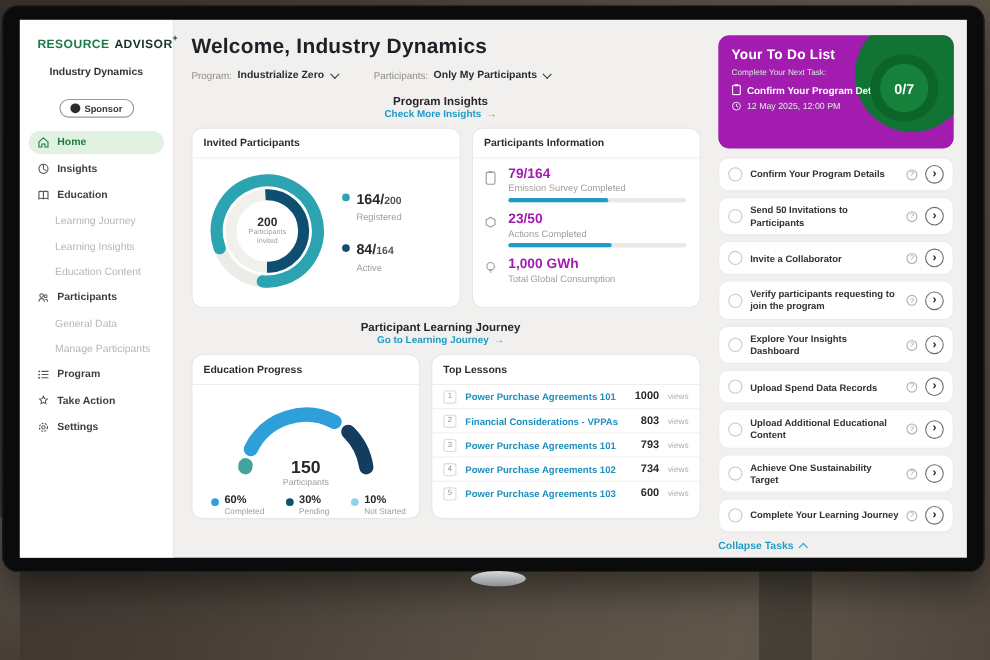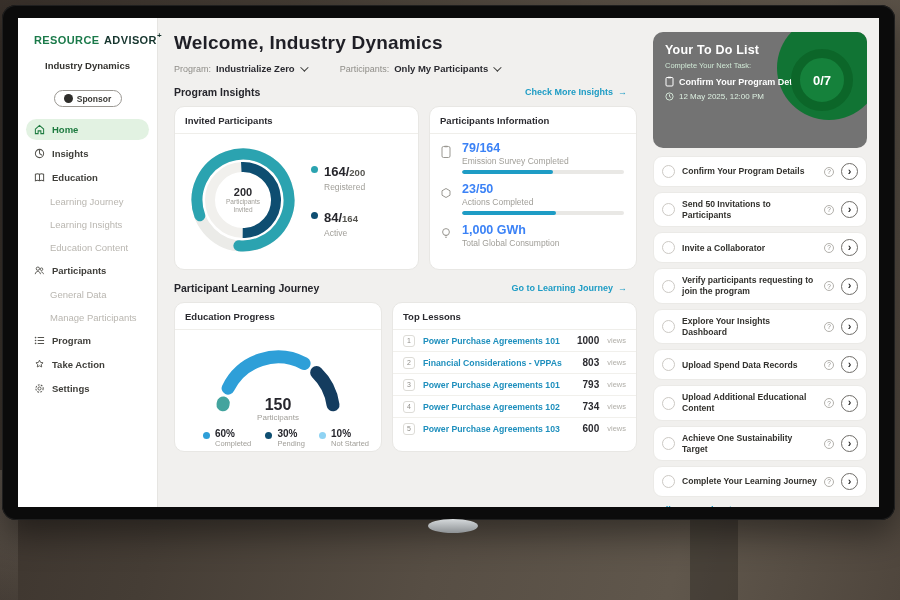--- a/index.html
+++ b/index.html
@@ -36,21 +36,21 @@
 
   
   .main { flex:1; padding:14px 8px 0 16px; min-width:0; }
   .welcome { font-size:19px; font-weight:800; color:#1f1f26; letter-spacing:.2px; margin-bottom:9px; }
   .filters { display:flex; gap:34px; margin-bottom:4px; }
   .filter { display:flex; align-items:center; gap:5px; }
   .f-label { font-size:9px; color:#8f8d88; }
   .f-value { font-size:9.5px; font-weight:800; color:#2a2a30; }
   .chev { width:6px; height:6px; border-right:1.6px solid #3a3a38; border-bottom:1.6px solid #3a3a38; transform:rotate(45deg) translateY(-2px); display:inline-block; }
   .chev.up { transform:rotate(-135deg) translateY(-1px); border-color:#1e9cc5; }
-  .sec-row { display:flex; justify-content:space-between; align-items:center; margin:12px 10px 8px 0; }
+  .sec-row { display:flex; justify-content:space-between; align-items:center; margin:12px 10px 8px 0;flex-direction:column; }
   .sec-title { font-size:10.5px; font-weight:800; color:#26262c; }
   .sec-link { font-size:9px; font-weight:800; color:#1e9cc5; display:flex; gap:5px; align-items:center; cursor:pointer; }
   .cards { display:flex; gap:10px; }
   .card { background:#fff; border:1px solid #e8e7e4; border-radius:10px; overflow:hidden; }
   .card-title { font-size:9.5px; font-weight:800; color:#2b2b30; padding:8px 10px 7px 10px; border-bottom:1px solid #efeeea; }
 
   
   .card-invited { flex:1.18; height:164px; }
   .inv-body { display:flex; align-items:center; padding:10px 6px 0 12px; gap:12px; }
   .donut-wrap { position:relative; width:112px; height:112px; flex-shrink:0; }
@@ -65,49 +65,49 @@
   .leg-main { font-size:13px; font-weight:800; color:#26262c; line-height:1; }
   .leg-sub { font-size:9.5px; font-weight:700; color:#55544f; }
   .leg-lab { font-size:8.5px; color:#a09e98; margin-top:2px; }
 
   
   .card-info { flex:1; height:164px; }
   .info-body { padding:8px 12px 0 10px; }
   .stat { display:flex; gap:8px; margin-bottom:9px; }
   .stat-icon { width:14px; padding-top:3px; flex-shrink:0; }
   .stat-right { flex:1; }
-  .stat-v { font-size:12.5px; font-weight:800; color:#3b82f6; line-height:1.05; }
+  .stat-v { font-size:12.5px; font-weight:800; color:#a21caf; line-height:1.05; }
   .stat-l { font-size:8.5px; color:#a09e98; margin:1px 0 4px 0; }
   .bar { height:4px; border-radius:2px; background:#e9e8e5; overflow:hidden; }
   .bar-fill { height:100%; border-radius:2px; background:#1e9cc5; }
 
   
   .card-edu { width:208px; flex-shrink:0; height:150px; }
   .gauge-wrap { position:relative; width:186px; margin:2px auto 0 auto; }
   .gauge-center { position:absolute; left:0; right:0; bottom:2px; text-align:center; }
   .gauge-center .gc-v { font-size:16px; font-weight:800; color:#26262c; line-height:1; }
   .gauge-center .gc-l { font-size:8px; color:#a09e98; }
-  .edu-legend { display:flex; justify-content:space-between; padding:4px 12px 0 28px; }
+  .edu-legend { display:flex; justify-content:space-between; padding:4px 12px 0 17px; }
   .el-item { display:flex; gap:5px; }
   .el-pct { font-size:10px; font-weight:800; color:#26262c; line-height:1.1; }
   .el-lab { font-size:7.5px; color:#a09e98; }
 
   
   .card-lessons { flex:1; height:150px; }
   .lesson-row { display:flex; align-items:center; gap:8px; padding:4.5px 10px; border-bottom:1px solid #f1f0ec; }
   .lesson-row:last-child { border-bottom:none; }
   .rank { width:12px; height:12px; border:1px solid #dddcd7; border-radius:3px; font-size:7px; color:#8f8d88;
     display:flex; align-items:center; justify-content:center; flex-shrink:0; }
   .l-title { flex:1; font-size:8.7px; font-weight:700; color:#1e8fbd; cursor:pointer; white-space:nowrap; overflow:hidden; }
   .l-views { font-size:10px; font-weight:800; color:#2b2b30; }
   .l-vlab { font-size:7.5px; color:#b0aea8; }
 
   
   .right { width:234px; flex-shrink:0; padding:14px 12px 0 8px; }
-  .todo-card { position:relative; background:#737373; border-radius:10px; padding:11px 12px; height:116px; overflow:hidden; color:#fff; margin-bottom:8px; }
+  .todo-card { position:relative; background:#a21caf; border-radius:10px; padding:11px 12px; height:103px; overflow:hidden; color:#fff; margin-bottom:8px; }
   .todo-deco { position:absolute; right:-14px; top:-16px; width:104px; height:104px; border-radius:50%; background:#117434; }
   .todo-title { font-size:12.5px; font-weight:800; letter-spacing:.2px; margin-bottom:4px; position:relative; }
   .todo-sub { font-size:7.5px; color:#cfe7d4; margin-bottom:6px; position:relative; }
   .todo-line { display:flex; align-items:center; gap:5px; margin-bottom:5px; position:relative; }
   .todo-task { font-size:9px; font-weight:800; }
   .todo-time { font-size:8px; color:#dcefe0; }
   .ring { position:absolute; right:14px; top:17px; width:62px; height:62px; border-radius:50%;
     border:9px solid #0c6629; display:flex; align-items:center; justify-content:center; background:#15813b; }
   .ring-v { font-size:13px; font-weight:800; color:#fff; }
   .task-row { background:#fff; border:1px solid #ebeae7; border-radius:9px; padding:6px 8px;

